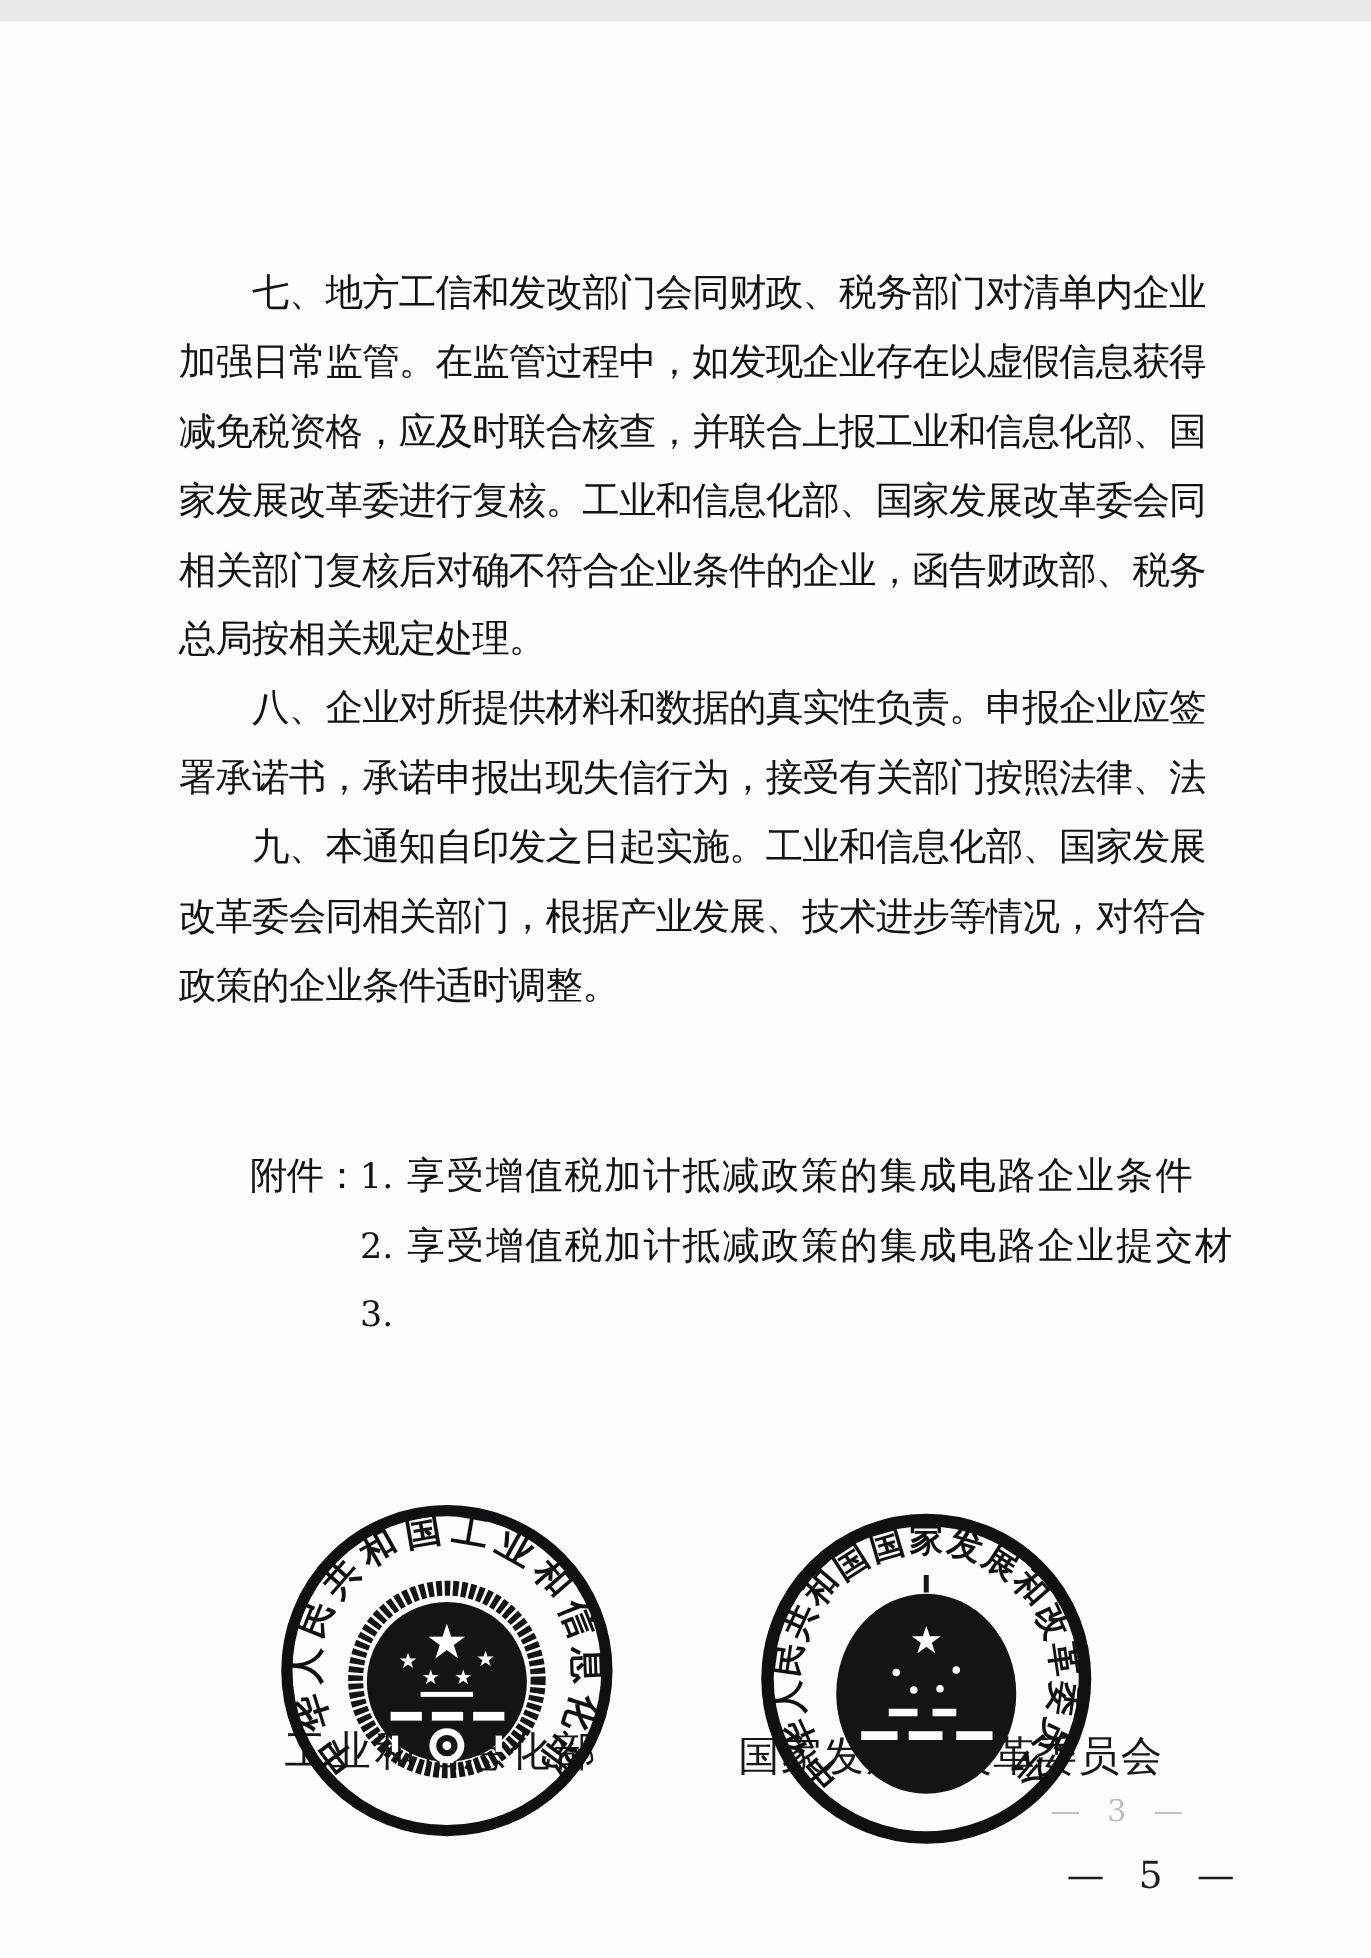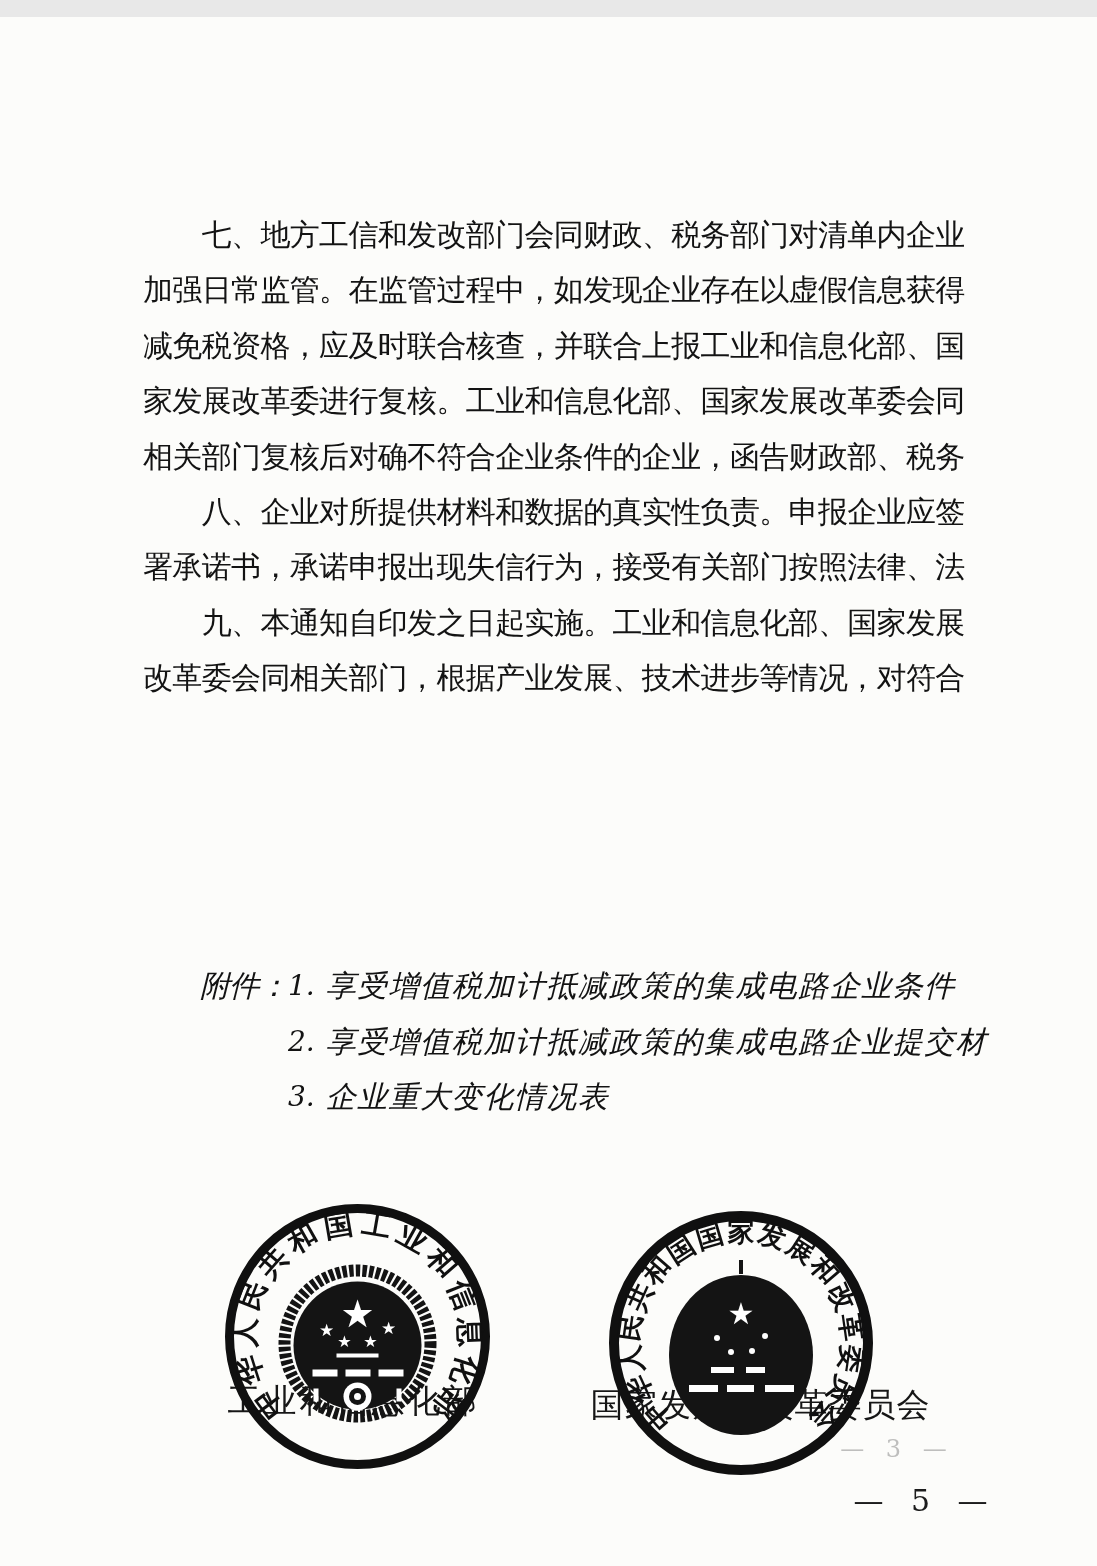--- a/index.html
+++ b/index.html
@@ -7,21 +7,21 @@
     position:relative; width:1097px; height:1566px; margin:17px auto;
     background:#fcfcfa; color:#131313; overflow:hidden;
     font-family:"DejaVu Serif","Liberation Serif",serif;
   }
   
   .body-text{position:absolute; left:143px; top:190px; width:824px;}
   .tline{height:55.4px; line-height:55.4px; white-space:nowrap; font-size:30px;}
   .tline.indent{padding-left:58.7px;}
   .ch{display:inline-block; width:29.35px; text-align:center;}
   
-  .attachments{position:absolute; left:200px; top:941px;font-style:italic;}
+  .attachments{position:absolute; left:200px; top:896px;}
   .att-row{display:flex; height:55.7px; line-height:55.7px; font-size:30px; white-space:nowrap;}
   .att-label{display:inline-block;}
   .att-label .ch{width:29.3px;}
   .att-num{display:inline-block; width:37px; font-size:28px; font-family:"DejaVu Serif",serif;}
   .att-text .ch{width:31.5px;}
   .sp-label{display:inline-block; width:88px;}
   .sp-cont{display:inline-block; width:125px;}
   
   .printed-name{position:absolute; z-index:1; font-size:33px; white-space:nowrap; color:#161616;}
   .printed-name .ch{text-align:center;}
@@ -44,41 +44,42 @@
 <body>
 
 <div class="page">
 
   <section class="body-text">
     <div class="tline indent"><span class="ch">七</span><span class="ch">、</span><span class="ch">地</span><span class="ch">方</span><span class="ch">工</span><span class="ch">信</span><span class="ch">和</span><span class="ch">发</span><span class="ch">改</span><span class="ch">部</span><span class="ch">门</span><span class="ch">会</span><span class="ch">同</span><span class="ch">财</span><span class="ch">政</span><span class="ch">、</span><span class="ch">税</span><span class="ch">务</span><span class="ch">部</span><span class="ch">门</span><span class="ch">对</span><span class="ch">清</span><span class="ch">单</span><span class="ch">内</span><span class="ch">企</span><span class="ch">业</span></div>
     <div class="tline"><span class="ch">加</span><span class="ch">强</span><span class="ch">日</span><span class="ch">常</span><span class="ch">监</span><span class="ch">管</span><span class="ch">。</span><span class="ch">在</span><span class="ch">监</span><span class="ch">管</span><span class="ch">过</span><span class="ch">程</span><span class="ch">中</span><span class="ch">，</span><span class="ch">如</span><span class="ch">发</span><span class="ch">现</span><span class="ch">企</span><span class="ch">业</span><span class="ch">存</span><span class="ch">在</span><span class="ch">以</span><span class="ch">虚</span><span class="ch">假</span><span class="ch">信</span><span class="ch">息</span><span class="ch">获</span><span class="ch">得</span></div>
     <div class="tline"><span class="ch">减</span><span class="ch">免</span><span class="ch">税</span><span class="ch">资</span><span class="ch">格</span><span class="ch">，</span><span class="ch">应</span><span class="ch">及</span><span class="ch">时</span><span class="ch">联</span><span class="ch">合</span><span class="ch">核</span><span class="ch">查</span><span class="ch">，</span><span class="ch">并</span><span class="ch">联</span><span class="ch">合</span><span class="ch">上</span><span class="ch">报</span><span class="ch">工</span><span class="ch">业</span><span class="ch">和</span><span class="ch">信</span><span class="ch">息</span><span class="ch">化</span><span class="ch">部</span><span class="ch">、</span><span class="ch">国</span></div>
     <div class="tline"><span class="ch">家</span><span class="ch">发</span><span class="ch">展</span><span class="ch">改</span><span class="ch">革</span><span class="ch">委</span><span class="ch">进</span><span class="ch">行</span><span class="ch">复</span><span class="ch">核</span><span class="ch">。</span><span class="ch">工</span><span class="ch">业</span><span class="ch">和</span><span class="ch">信</span><span class="ch">息</span><span class="ch">化</span><span class="ch">部</span><span class="ch">、</span><span class="ch">国</span><span class="ch">家</span><span class="ch">发</span><span class="ch">展</span><span class="ch">改</span><span class="ch">革</span><span class="ch">委</span><span class="ch">会</span><span class="ch">同</span></div>
     <div class="tline"><span class="ch">相</span><span class="ch">关</span><span class="ch">部</span><span class="ch">门</span><span class="ch">复</span><span class="ch">核</span><span class="ch">后</span><span class="ch">对</span><span class="ch">确</span><span class="ch">不</span><span class="ch">符</span><span class="ch">合</span><span class="ch">企</span><span class="ch">业</span><span class="ch">条</span><span class="ch">件</span><span class="ch">的</span><span class="ch">企</span><span class="ch">业</span><span class="ch">，</span><span class="ch">函</span><span class="ch">告</span><span class="ch">财</span><span class="ch">政</span><span class="ch">部</span><span class="ch">、</span><span class="ch">税</span><span class="ch">务</span></div>
+    <div class="tline"><span class="ch">总</span><span class="ch">局</span><span class="ch">按</span><span class="ch">相</span><span class="ch">关</span><span class="ch">规</span><span class="ch">定</span><span class="ch">处</span><span class="ch">理</span><span class="ch">。</span></div>
     <div class="tline indent"><span class="ch">八</span><span class="ch">、</span><span class="ch">企</span><span class="ch">业</span><span class="ch">对</span><span class="ch">所</span><span class="ch">提</span><span class="ch">供</span><span class="ch">材</span><span class="ch">料</span><span class="ch">和</span><span class="ch">数</span><span class="ch">据</span><span class="ch">的</span><span class="ch">真</span><span class="ch">实</span><span class="ch">性</span><span class="ch">负</span><span class="ch">责</span><span class="ch">。</span><span class="ch">申</span><span class="ch">报</span><span class="ch">企</span><span class="ch">业</span><span class="ch">应</span><span class="ch">签</span></div>
     <div class="tline"><span class="ch">署</span><span class="ch">承</span><span class="ch">诺</span><span class="ch">书</span><span class="ch">，</span><span class="ch">承</span><span class="ch">诺</span><span class="ch">申</span><span class="ch">报</span><span class="ch">出</span><span class="ch">现</span><span class="ch">失</span><span class="ch">信</span><span class="ch">行</span><span class="ch">为</span><span class="ch">，</span><span class="ch">接</span><span class="ch">受</span><span class="ch">有</span><span class="ch">关</span><span class="ch">部</span><span class="ch">门</span><span class="ch">按</span><span class="ch">照</span><span class="ch">法</span><span class="ch">律</span><span class="ch">、</span><span class="ch">法</span></div>
     <div class="tline indent"><span class="ch">九</span><span class="ch">、</span><span class="ch">本</span><span class="ch">通</span><span class="ch">知</span><span class="ch">自</span><span class="ch">印</span><span class="ch">发</span><span class="ch">之</span><span class="ch">日</span><span class="ch">起</span><span class="ch">实</span><span class="ch">施</span><span class="ch">。</span><span class="ch">工</span><span class="ch">业</span><span class="ch">和</span><span class="ch">信</span><span class="ch">息</span><span class="ch">化</span><span class="ch">部</span><span class="ch">、</span><span class="ch">国</span><span class="ch">家</span><span class="ch">发</span><span class="ch">展</span></div>
     <div class="tline"><span class="ch">改</span><span class="ch">革</span><span class="ch">委</span><span class="ch">会</span><span class="ch">同</span><span class="ch">相</span><span class="ch">关</span><span class="ch">部</span><span class="ch">门</span><span class="ch">，</span><span class="ch">根</span><span class="ch">据</span><span class="ch">产</span><span class="ch">业</span><span class="ch">发</span><span class="ch">展</span><span class="ch">、</span><span class="ch">技</span><span class="ch">术</span><span class="ch">进</span><span class="ch">步</span><span class="ch">等</span><span class="ch">情</span><span class="ch">况</span><span class="ch">，</span><span class="ch">对</span><span class="ch">符</span><span class="ch">合</span></div>
+    <div class="tline"><span class="ch">政</span><span class="ch">策</span><span class="ch">的</span><span class="ch">企</span><span class="ch">业</span><span class="ch">条</span><span class="ch">件</span><span class="ch">适</span><span class="ch">时</span><span class="ch">调</span><span class="ch">整</span><span class="ch">。</span></div>
   </section>
 
   <section class="attachments">
     <div class="att-row">
       <span class="att-label"><span class="ch">附</span><span class="ch">件</span><span class="ch">：</span></span>
       <span class="att-num">1.</span>
       <span class="att-text"><span class="ch">享</span><span class="ch">受</span><span class="ch">增</span><span class="ch">值</span><span class="ch">税</span><span class="ch">加</span><span class="ch">计</span><span class="ch">抵</span><span class="ch">减</span><span class="ch">政</span><span class="ch">策</span><span class="ch">的</span><span class="ch">集</span><span class="ch">成</span><span class="ch">电</span><span class="ch">路</span><span class="ch">企</span><span class="ch">业</span><span class="ch">条</span><span class="ch">件</span></span>
     </div>
     <div class="att-row">
       <span class="sp-label"></span>
       <span class="att-num">2.</span>
       <span class="att-text"><span class="ch">享</span><span class="ch">受</span><span class="ch">增</span><span class="ch">值</span><span class="ch">税</span><span class="ch">加</span><span class="ch">计</span><span class="ch">抵</span><span class="ch">减</span><span class="ch">政</span><span class="ch">策</span><span class="ch">的</span><span class="ch">集</span><span class="ch">成</span><span class="ch">电</span><span class="ch">路</span><span class="ch">企</span><span class="ch">业</span><span class="ch">提</span><span class="ch">交</span><span class="ch">材</span></span>
     </div>
     <div class="att-row">
       <span class="sp-label"></span>
       <span class="att-num">3.</span>
-      <span class="att-text"><span class="ch">企</span><span class="ch">业</span><span class="ch">重</span><span class="ch">大</span><span class="ch">变</span><span class="ch">化</span><span class="ch">情</span><span class="ch">况</span><span class="ch">表</span></span>
     </div>
   </section>
 
   <div class="printed-name left" style="left:226px; top:1362px;"><span class="ch">工</span><span class="ch">业</span><span class="ch">和</span><span class="ch">信</span><span class="ch">息</span><span class="ch">化</span><span class="ch">部</span></div>
   <div class="printed-name right" style="left:590px; top:1366px;"><span class="ch">国</span><span class="ch">家</span><span class="ch">发</span><span class="ch">展</span><span class="ch">和</span><span class="ch">改</span><span class="ch">革</span><span class="ch">委</span><span class="ch">员</span><span class="ch">会</span></div>
 
   <div class="seal" style="left:217px; top:1179px;">
     <svg width="281" height="281" viewBox="0 0 281 281">
       <g transform="translate(140.5,140.5)">
         <circle cx="0" cy="0" r="128" fill="none" stroke="#101010" stroke-width="9"></circle>

